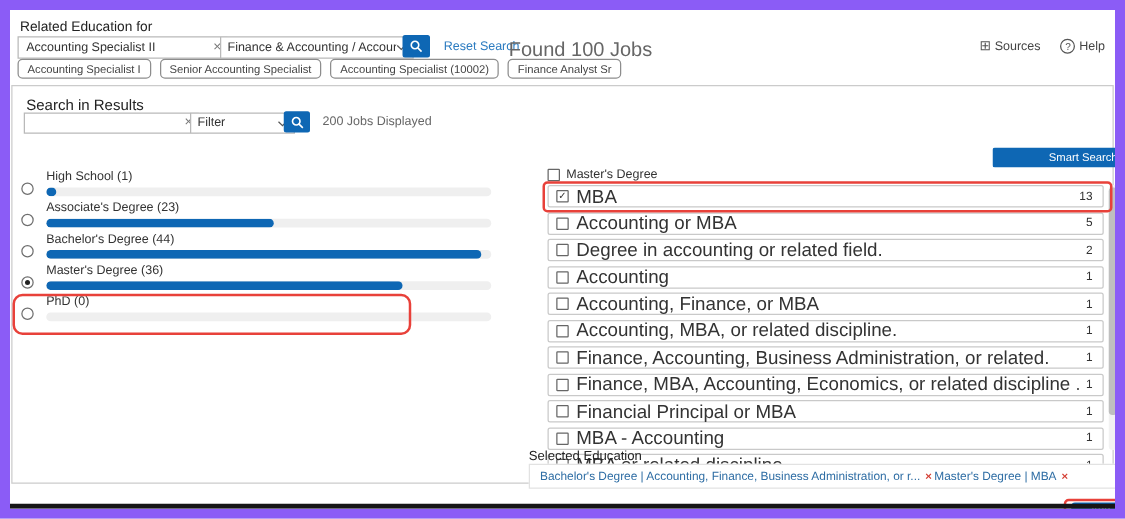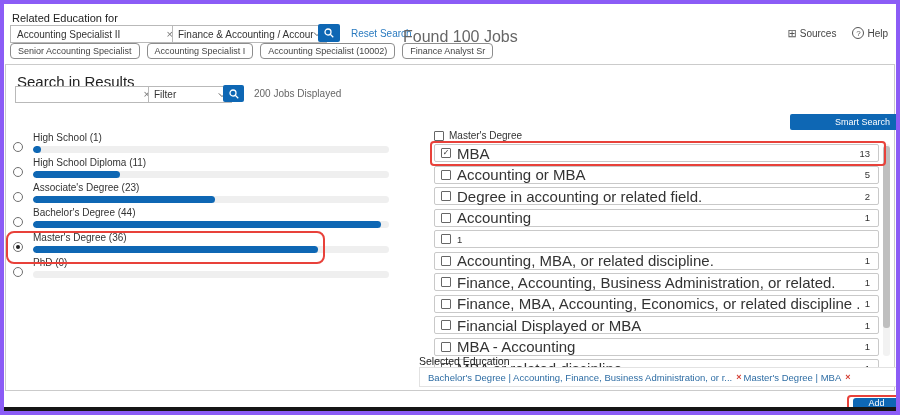--- a/index.html
+++ b/index.html
@@ -1,18 +1,18 @@
 <!DOCTYPE html>
 <html><head>
 <meta charset="utf-8">
 <style>
   html,body{margin:0;padding:0;background:#e8e8e8;}
   .screen{
     position:relative;width:900px;height:415px;box-sizing:border-box;
-    background:#fff;border:4px solid #8b5cf6;overflow:hidden;
+    background:#fff;border:8px solid #8b5cf6;overflow:hidden;
     font-family:"Liberation Sans",sans-serif;color:#333;
   }
   
   .rel-label{position:absolute;left:8px;top:8px;font-size:11px;color:#222;}
   .job-input{
     position:absolute;left:6px;top:21px;width:156px;height:16px;
     border:1px solid #b9b9b9;background:#fff;display:flex;align-items:center;
     padding:0 4px 0 6px;font-size:10px;color:#333;
   }
   .job-input .val{flex:1;white-space:nowrap;overflow:hidden;}
@@ -38,21 +38,21 @@
     width:10px;height:10px;border:1px solid #555;border-radius:50%;
     font-size:8px;display:inline-flex;align-items:center;justify-content:center;color:#555;
   }
   .chips{position:absolute;left:6px;top:39px;display:flex;gap:7px;}
   .chip{
     border:1px solid #8d8d8d;border-radius:4px;background:#fff;
     font-size:9px;color:#444;padding:2px 7px;white-space:nowrap;cursor:pointer;
   }
   
   .panel{position:absolute;left:1px;right:1px;top:60px;bottom:20px;border:1px solid #cbcbcb;background:#fff;}
-  .sir-label{position:absolute;left:13px;top:69px;font-size:15px;color:#222;text-decoration:underline;}
+  .sir-label{position:absolute;left:13px;top:69px;font-size:12px;color:#222;}
   .sir-input{
     position:absolute;left:11px;top:82px;width:130px;height:15px;border:1px solid #b9b9b9;
     display:flex;align-items:center;padding:0 4px;background:#fff;font-size:10px;color:#999;
   }
   .sir-input .val{flex:1;}
   .filter-select{
     position:absolute;left:144px;top:82px;width:72px;height:15px;border:1px solid #b9b9b9;
     display:flex;align-items:center;padding:0 5px;background:#fff;font-size:10px;color:#333;
   }
   .filter-select .val{flex:1;}
@@ -147,22 +147,22 @@
       <span class="grid-glyph">⊞</span>
       <span>Sources</span>
     </span>
     <span class="top-icon-btn">
       <span class="q-circle">?</span>
       <span>Help</span>
     </span>
   </div>
 
   <div class="chips" id="chips">
+      <span class="chip">Accounting Specialist I</span>
       <span class="chip">Senior Accounting Specialist</span>
-      <span class="chip">Accounting Specialist I</span>
       <span class="chip">Accounting Specialist (10002)</span>
       <span class="chip">Finance Analyst Sr</span>
     </div>
 
   <div class="panel"></div>
 
   <div class="sir-label">Search in Results</div>
 
   <div class="sir-input">
     <span class="val"></span>
@@ -193,27 +193,20 @@
   <div class="edu-list" id="edu-list">
       <div class="edu-row">
         <span class="radio"></span>
         <div class="edu-label">High School (1)</div>
         <div class="track">
           <div class="fill" style="width: 8px; background: rgb(14, 103, 180);"></div>
         </div>
       </div>
       <div class="edu-row">
         <span class="radio"></span>
-        <div class="edu-label">High School Diploma (11)</div>
-        <div class="track">
-          <div class="fill" style="width: 87px; background: rgb(14, 103, 180);"></div>
-        </div>
-      </div>
-      <div class="edu-row">
-        <span class="radio"></span>
         <div class="edu-label">Associate's Degree (23)</div>
         <div class="track">
           <div class="fill" style="width: 182px; background: rgb(14, 103, 180);"></div>
         </div>
       </div>
       <div class="edu-row">
         <span class="radio"></span>
         <div class="edu-label">Bachelor's Degree (44)</div>
         <div class="track">
           <div class="fill" style="width: 348px; background: rgb(14, 103, 180);"></div>
@@ -255,40 +248,41 @@
         <span class="lab">Degree in accounting or related field.</span>
         <span class="cnt">2</span>
       </div>
       <div class="chk-row">
         <span class="cb"></span>
         <span class="lab">Accounting</span>
         <span class="cnt">1</span>
       </div>
       <div class="chk-row">
         <span class="cb"></span>
+        <span class="lab">Accounting, Finance, or MBA</span>
         <span class="cnt">1</span>
       </div>
       <div class="chk-row">
         <span class="cb"></span>
         <span class="lab">Accounting, MBA, or related discipline.</span>
         <span class="cnt">1</span>
       </div>
       <div class="chk-row">
         <span class="cb"></span>
         <span class="lab">Finance, Accounting, Business Administration, or related.</span>
         <span class="cnt">1</span>
       </div>
       <div class="chk-row">
         <span class="cb"></span>
         <span class="lab">Finance, MBA, Accounting, Economics, or related discipline .</span>
         <span class="cnt">1</span>
       </div>
       <div class="chk-row">
         <span class="cb"></span>
-        <span class="lab">Financial Displayed or MBA</span>
+        <span class="lab">Financial Principal or MBA</span>
         <span class="cnt">1</span>
       </div>
       <div class="chk-row">
         <span class="cb"></span>
         <span class="lab">MBA - Accounting</span>
         <span class="cnt">1</span>
       </div>
       <div class="chk-row">
         <span class="cb"></span>
         <span class="lab">MBA or related discipline.</span>

